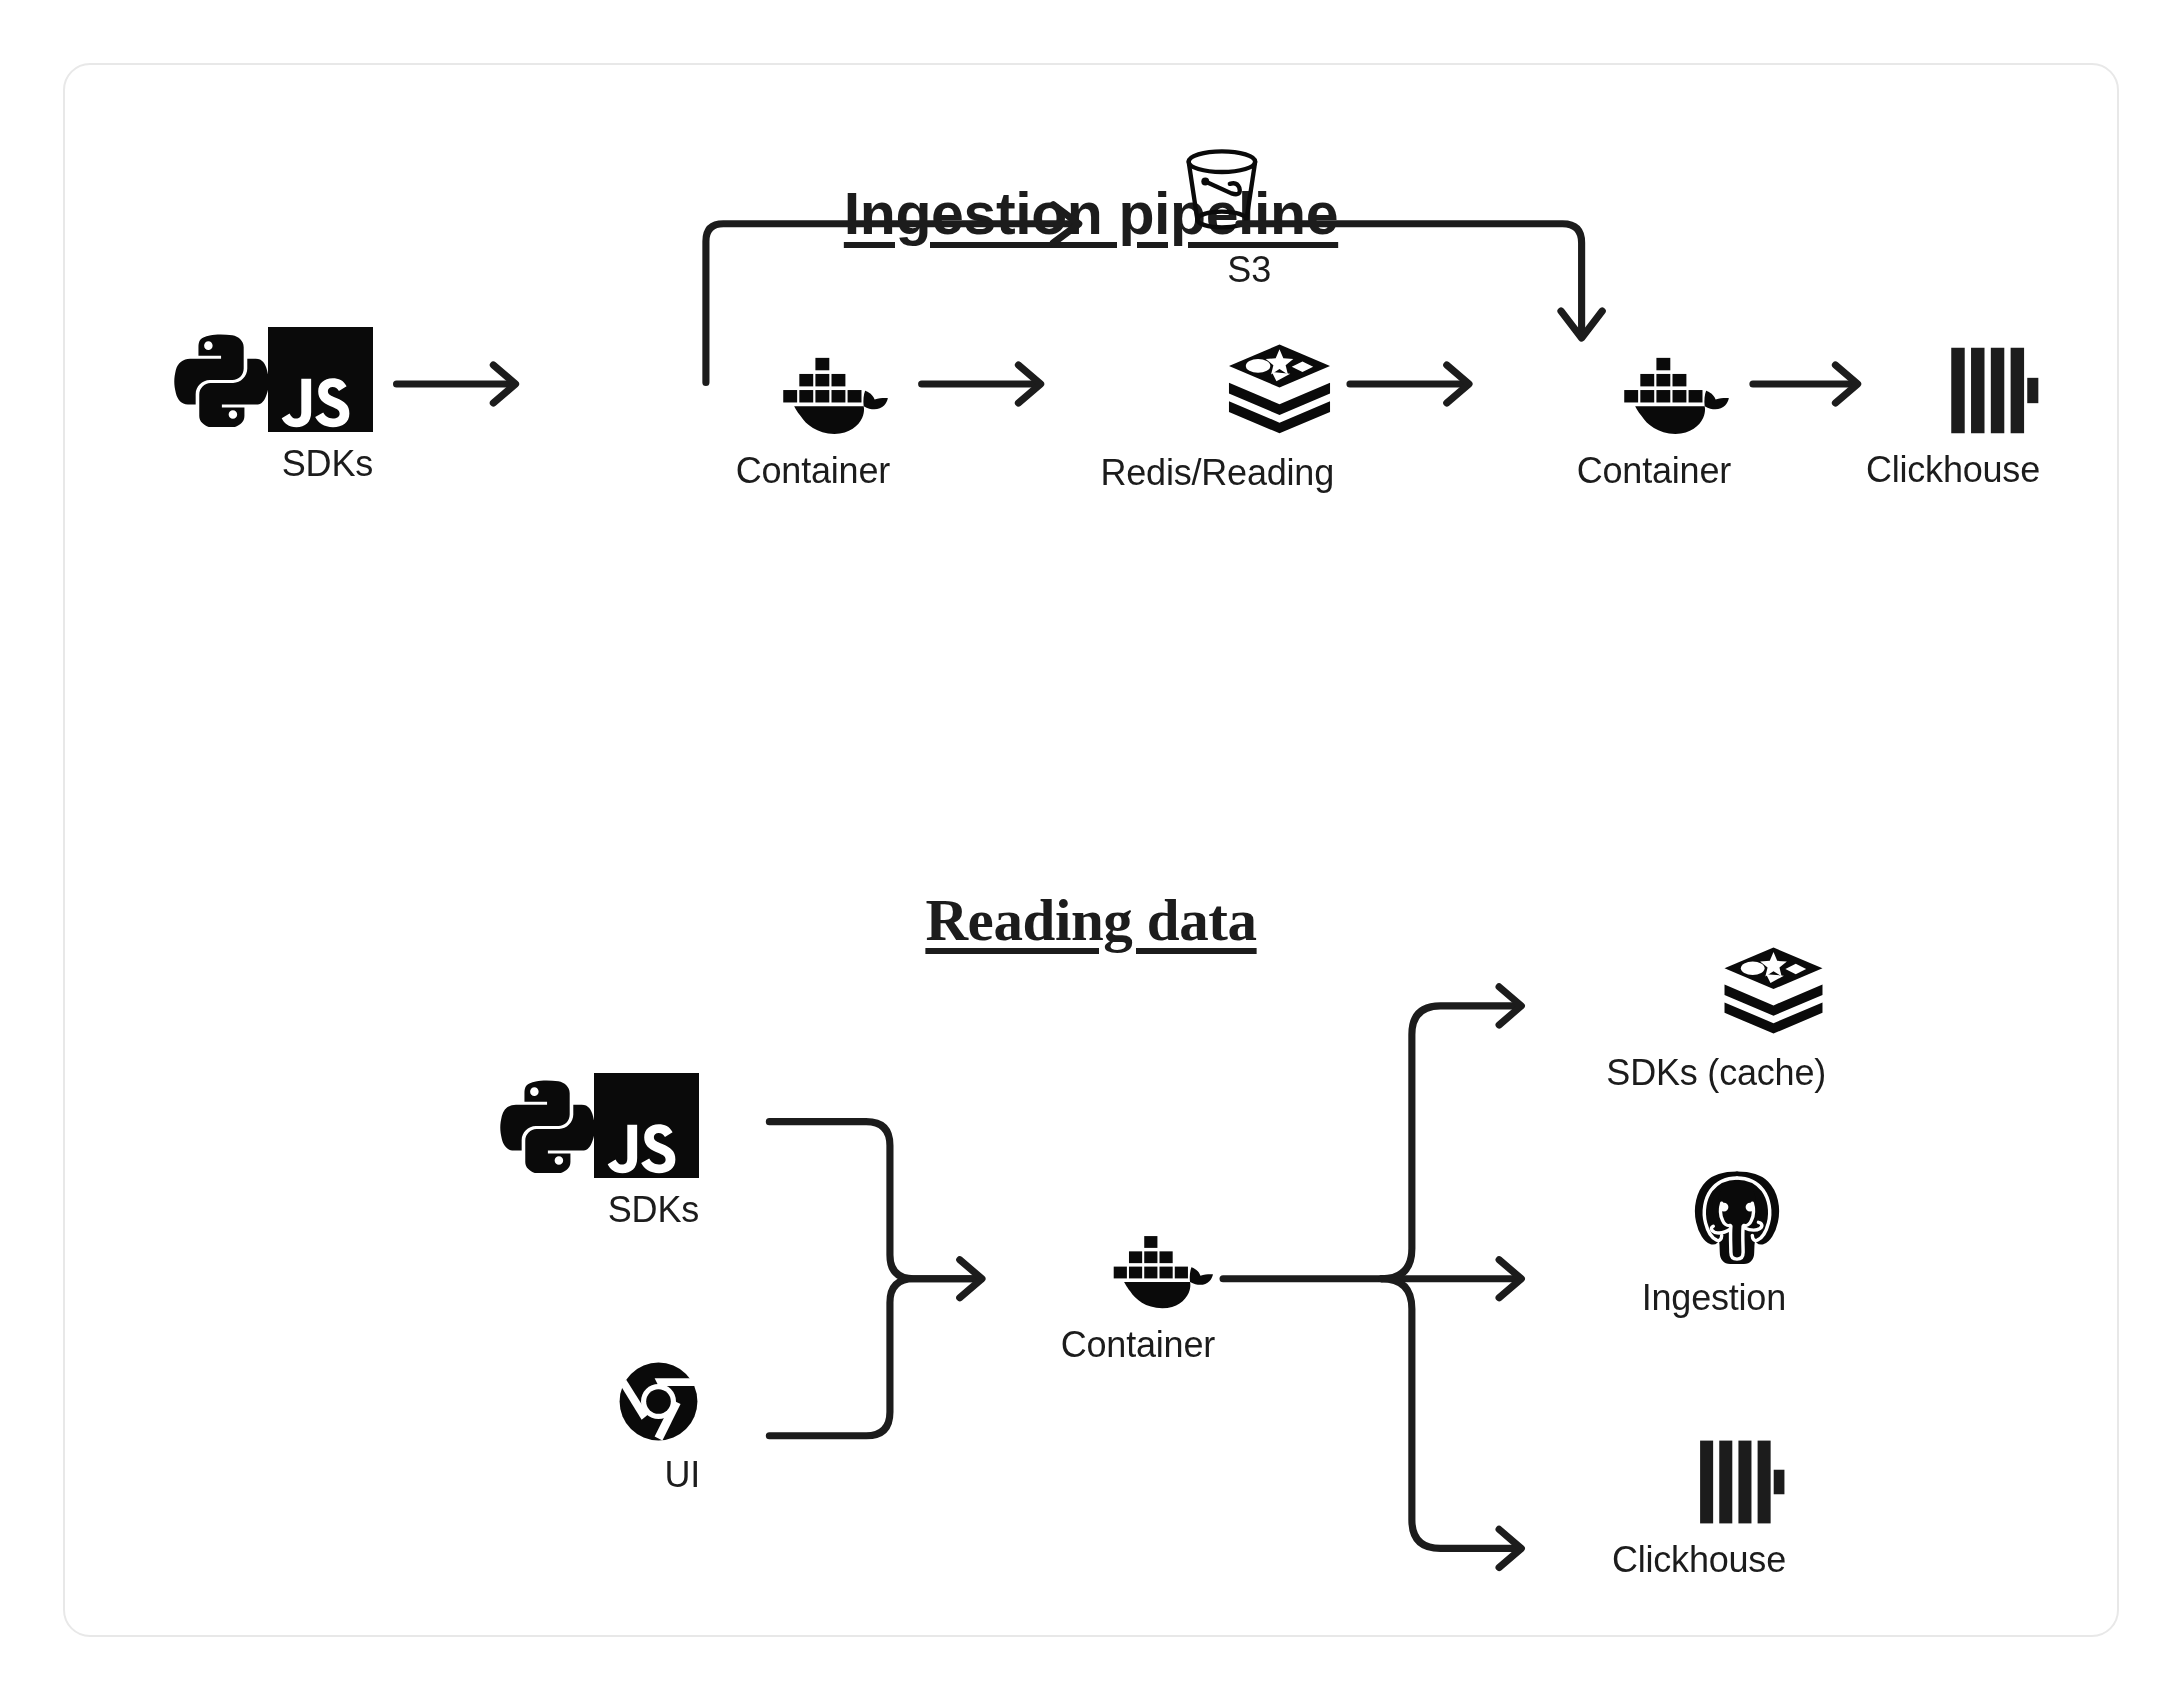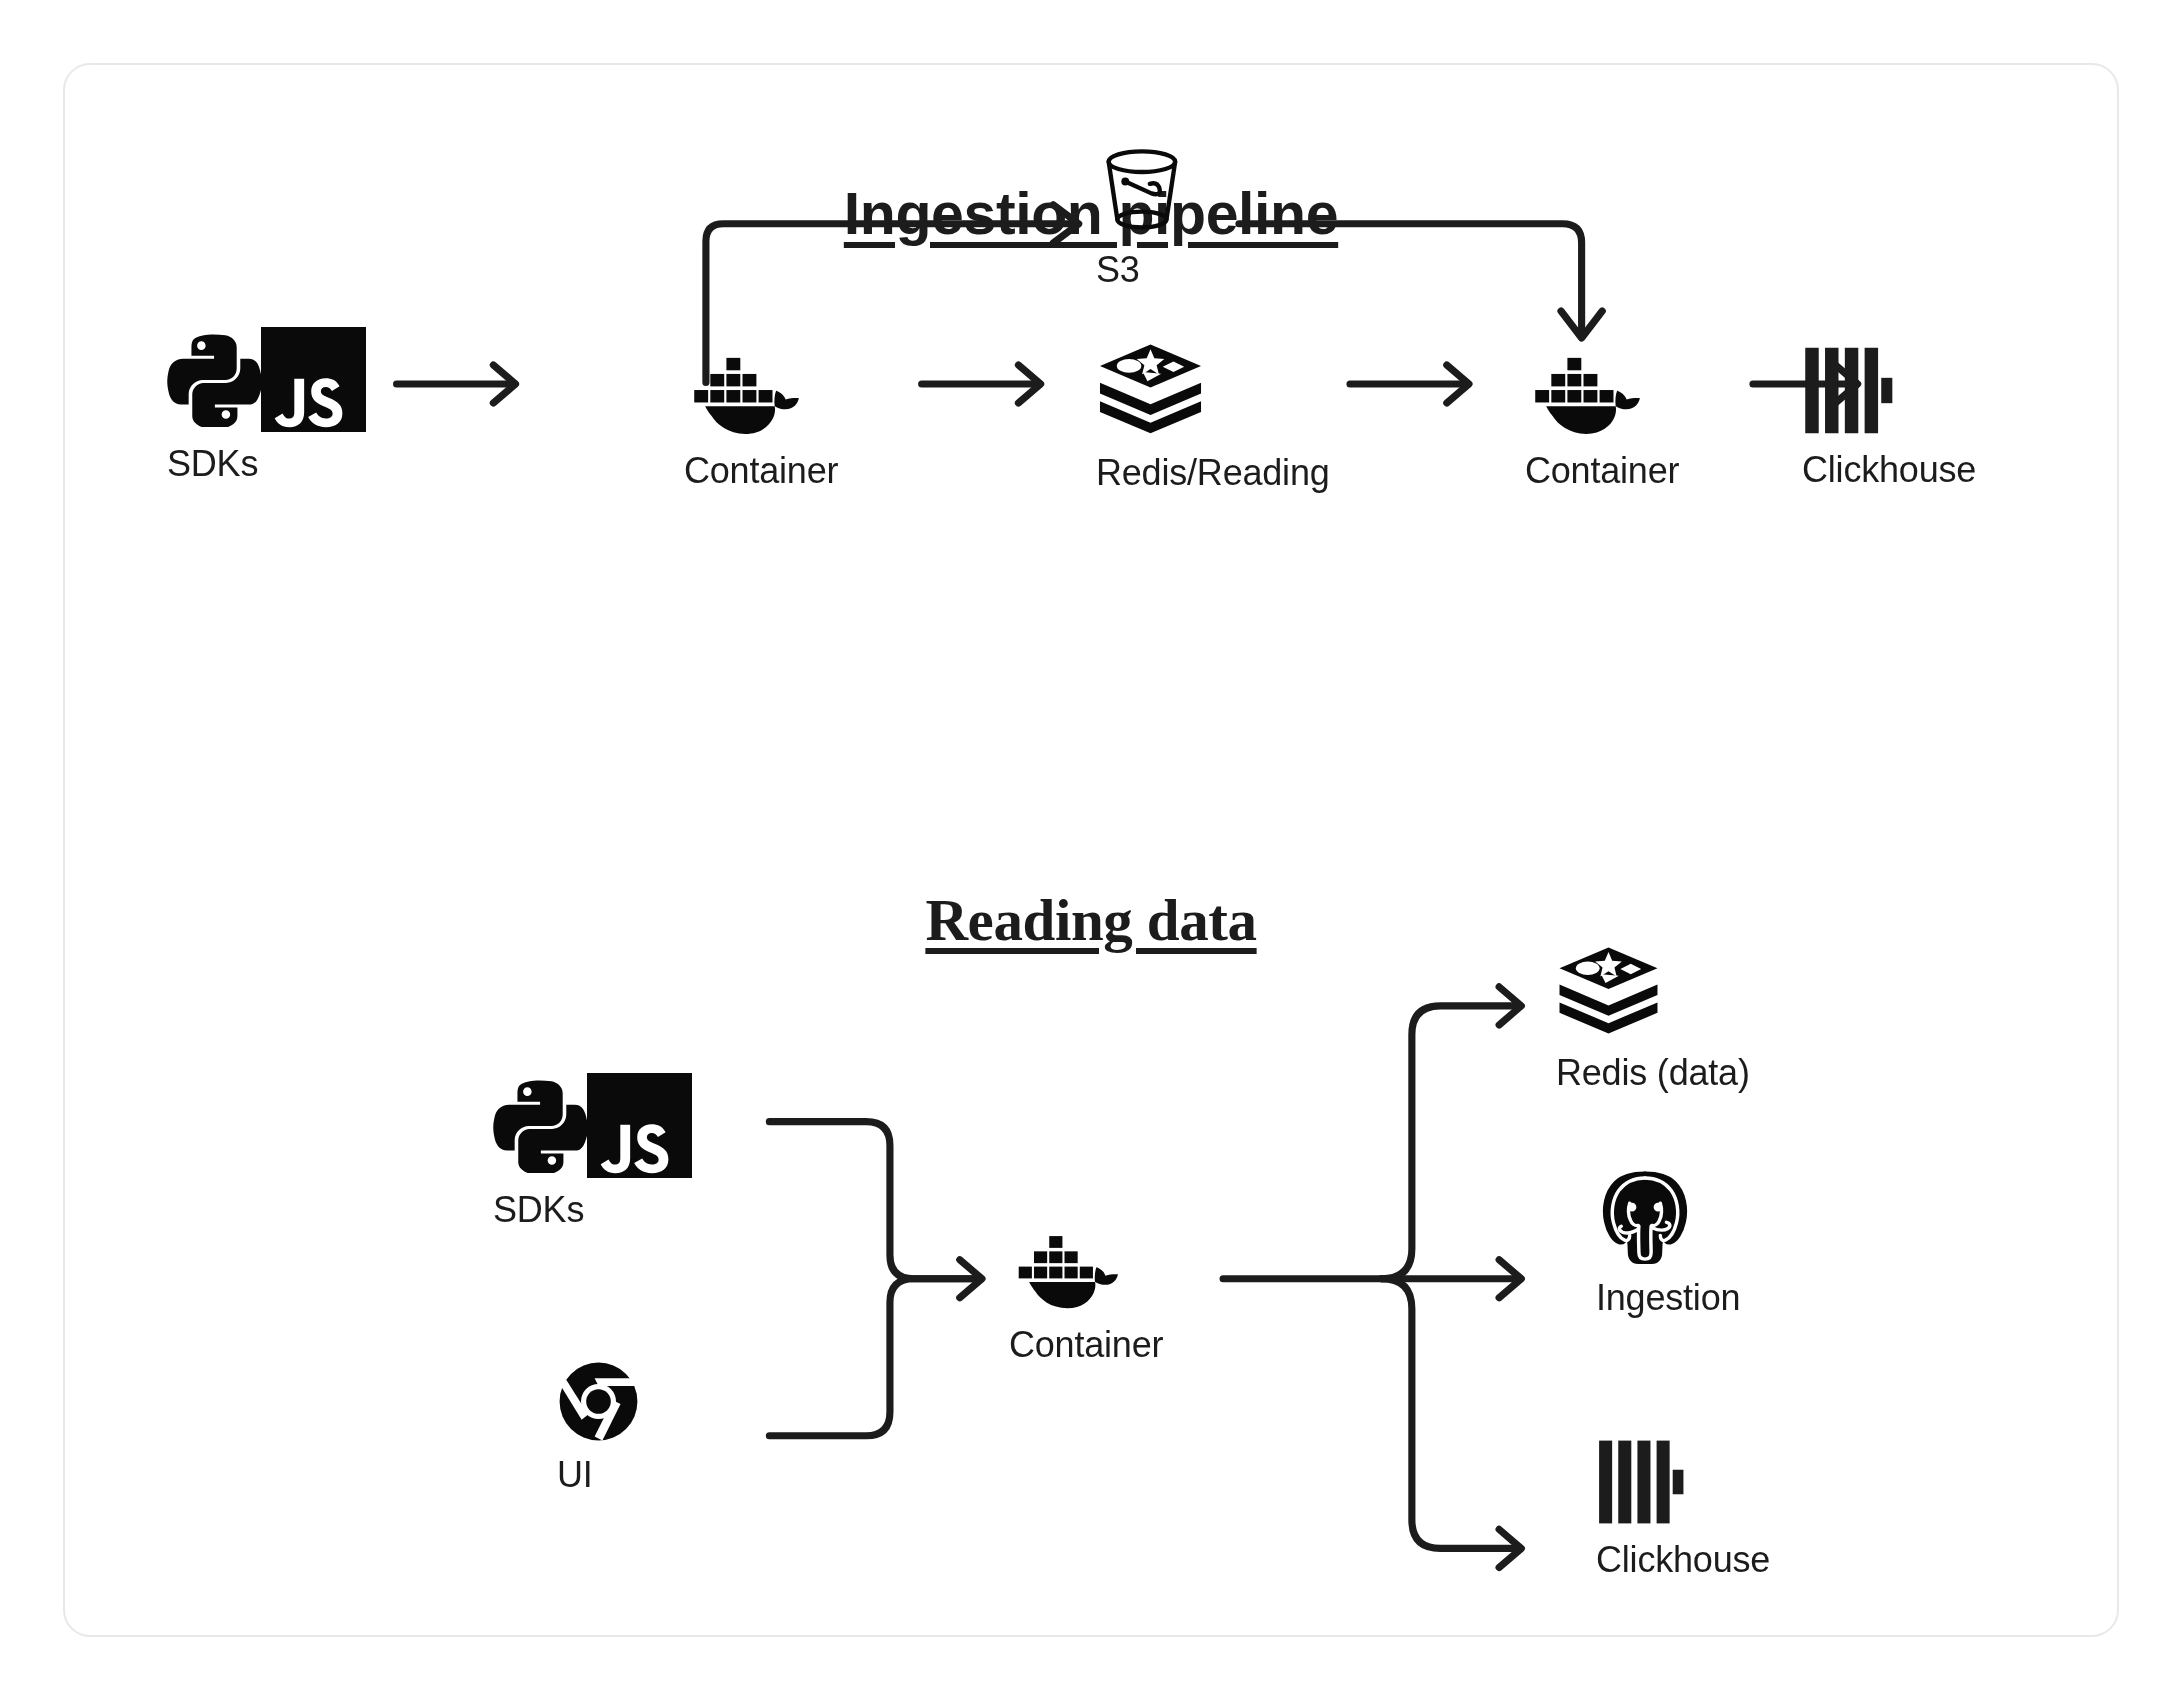--- a/index.html
+++ b/index.html
@@ -26,21 +26,21 @@
     white-space: nowrap;
     letter-spacing: -0.4px;
   }
   #title-ingestion { left: 50%; transform: translateX(-50%); top: 115px; font-size: 59px; }
   #title-reading   { left: 50%; transform: translateX(-50%); top: 821px; font-size: 59px; font-family: Liberation Serif, serif; }
 
   .node {
     position: absolute;
     display: flex;
     flex-direction: column;
-    align-items: flex-start;
+    align-items: flex-end;
   }
   .node .glyph { display: flex; align-items: flex-end; justify-content: center; }
   .node .label {
     margin-top: 11px;
     font-size: 36px;
     color: #1c1c1c;
     white-space: nowrap;
     letter-spacing: -0.2px;
   }
   svg.conn { position: absolute; overflow: visible; }
@@ -250,21 +250,21 @@
           <path d="M4 76 L70 104 L136 76 L136 90 L70 118 L4 90 Z"></path>
         </g>
         <g fill="#ffffff">
           <ellipse cx="42" cy="30" rx="16" ry="9"></ellipse>
           <path d="M70 8 L75 20 L88 21 L78 29 L81 41 L70 34 L59 41 L62 29 L52 21 L65 20 Z"></path>
           <path d="M100 24 L114 31 L100 38 L86 31 Z"></path>
           <path d="M60 38 L84 40 L66 50 Z"></path>
         </g>
       </svg>
     </div>
-    <div class="label">Redis (data)</div>
+    <div class="label">SDKs (cache)</div>
   </div>
 
   <div class="node" style="left:1531px; top:1103px; width:190px;">
     <div class="glyph">
       <svg width="98" height="98" viewBox="0 0 128 128" aria-hidden="true">
         <g stroke="#ffffff" stroke-width="5" fill="#0a0a0a" stroke-linejoin="round" stroke-linecap="round">
           <path d="M64 8C46 8 34 12 26 20 14 32 10 52 14 70c3 14 10 24 16 26 5 2 8-2 9-8 1-9 0-20 2-27" stroke="#0a0a0a" stroke-width="7" fill="#0a0a0a"></path>
           <path d="M64 8c18 0 30 4 38 12 12 12 16 32 12 50-3 14-10 24-16 26-5 2-8-2-9-8-1-9 0-20-2-27" stroke="#0a0a0a" stroke-width="7" fill="#0a0a0a"></path>
           <path d="M64 14c-14 0-24 8-27 22-3 13-1 28 3 40 3 9 5 22 5 34 0 8 4 12 10 12h18c6 0 10-4 10-12 0-12 2-25 5-34 4-12 6-27 3-40-3-14-13-22-27-22z" stroke="#0a0a0a" stroke-width="7" fill="#0a0a0a"></path>
         </g>

